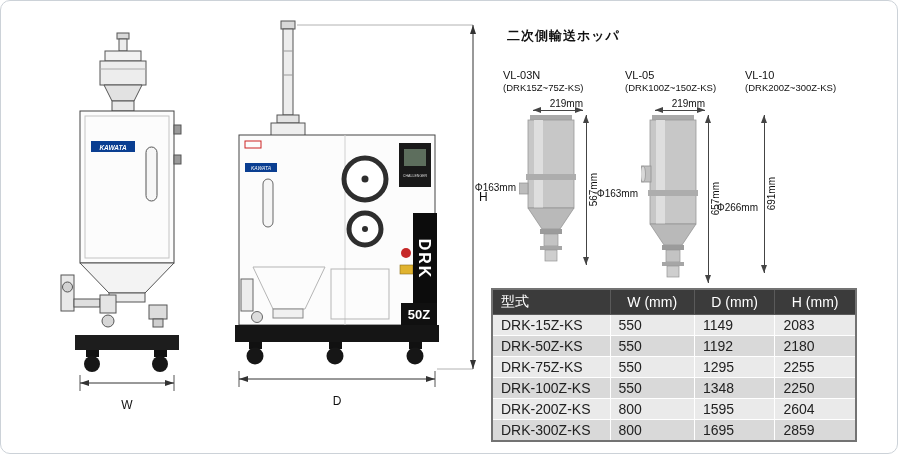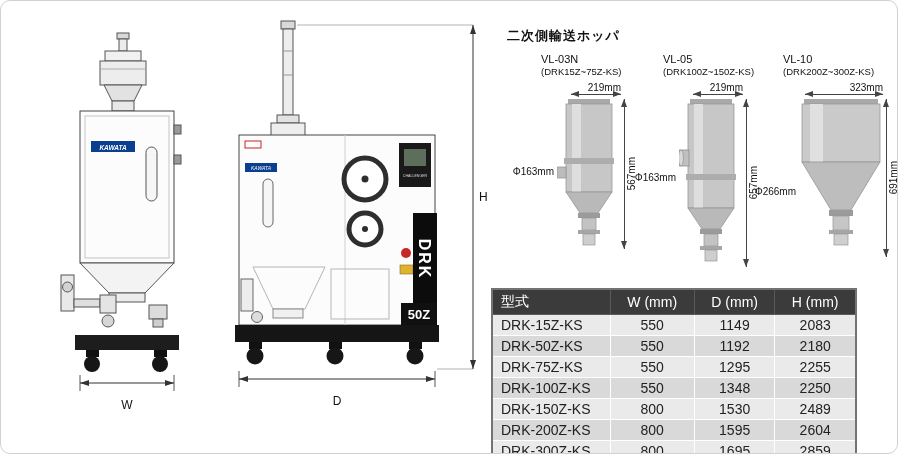--- a/index.html
+++ b/index.html
@@ -6,21 +6,21 @@
   html,body { background:#fff; }
   body { font-family:"Liberation Sans", sans-serif; color:#1a1a1a; }
 
   .frame { position:relative; width:898px; height:454px; background:#fff;
            border:1px solid #ccd2d8; border-radius:10px; overflow:hidden; }
 
   
   .section-title { position:absolute; left:506px; top:26px; font-size:13px;
                    font-weight:bold; letter-spacing:1px; color:#111; }
 
-  .hopper { position:absolute; top:52px;padding-left:38px; }
+  .hopper { position:absolute; top:68px; }
   .hopper-model { font-size:11px; color:#111; margin-left:30px; }
   .hopper-range { font-size:9.5px; color:#111; margin-top:1px; margin-left:30px; white-space:nowrap; }
   .fig-wrap { display:flex; align-items:flex-start; margin-top:5px; }
   .dia-label { font-size:10px; color:#111; width:46px; text-align:right; padding-right:3px; white-space:nowrap; }
   .fig-col { display:flex; flex-direction:column; align-items:flex-end; }
   .width-label { font-size:10px; color:#111; margin-bottom:1px; }
   .height-col { display:flex; margin-left:3px; margin-top:17px; }
   .height-label { writing-mode:vertical-rl; transform:rotate(180deg); font-size:10px;
                   color:#111; margin-left:1px; align-self:center; }
 
@@ -43,21 +43,21 @@
   
   .spec-table { position:absolute; left:490px; top:287px; width:366px;
                 border-collapse:collapse; font-size:14px; color:#222;
                 border:2px solid #737373; }
   .spec-table th { background:#3b3b3b; color:#fff; font-weight:normal;
                    padding:3px 8px; border:1px solid #5a5a5a; }
   .spec-table th:first-child { text-align:left; width:118px; }
   .spec-table th:not(:first-child) { text-align:center; }
   .spec-table td { padding:2px 8px; border:1px solid #fff; }
   .spec-table td:first-child { text-align:left; }
-  .spec-table td:not(:first-child) { text-align:center; }
+  .spec-table td:not(:first-child) { }
   .spec-table tbody tr:nth-child(odd) td { background:#eaeaea; }
   .spec-table tbody tr:nth-child(even) td { background:#d9d9d9; }
 
   
   .front-fig { position:absolute; left:52px; top:28px; }
   .side-fig  { position:absolute; left:222px; top:16px; }
 </style>
 </head>
 <body>
 
@@ -219,34 +219,20 @@
         <div class="height-label">657mm</div>
       </div>
     </div>
   </div>
 
   <div class="hopper" style="left:714px;">
     <div class="hopper-model">VL-10</div>
     <div class="hopper-range">(DRK200Z~300Z-KS)</div>
     <div class="fig-wrap">
       <div class="dia-label" style="margin-top:104px;">Φ266mm</div>
-      <div class="fig-col">
-        <div class="width-label">323mm</div>
-        <div class="dimline-h" style="width:78px;"></div>
-        <svg width="84" height="158" viewBox="0 0 84 158">
-          <rect x="5" y="1" width="74" height="5" fill="#a9a9a9"></rect>
-          <rect x="3" y="6" width="78" height="58" fill="#cacaca" stroke="#989898" stroke-width="0.8"></rect>
-          <rect x="11" y="6" width="13" height="58" fill="#e0e0e0"></rect>
-          <polygon points="3,64 81,64 52,112 32,112" fill="#bdbdbd" stroke="#949494" stroke-width="0.8"></polygon>
-          <rect x="30" y="112" width="24" height="6" fill="#9b9b9b"></rect>
-          <rect x="34" y="118" width="16" height="14" fill="#c6c6c6" stroke="#949494" stroke-width="0.7"></rect>
-          <rect x="30" y="132" width="24" height="4" fill="#a6a6a6"></rect>
-          <rect x="35" y="136" width="14" height="11" fill="#cfcfcf" stroke="#949494" stroke-width="0.7"></rect>
-        </svg>
-      </div>
       <div class="height-col">
         <div class="dimline-v" style="height:158px;"></div>
         <div class="height-label">691mm</div>
       </div>
     </div>
   </div>
 
   <table class="spec-table">
     <thead>
       <tr>
@@ -275,26 +261,20 @@
         <td>1295</td>
         <td>2255</td>
       </tr>
       <tr>
         <td>DRK-100Z-KS</td>
         <td>550</td>
         <td>1348</td>
         <td>2250</td>
       </tr>
       <tr>
-        <td>DRK-150Z-KS</td>
-        <td>800</td>
-        <td>1530</td>
-        <td>2489</td>
-      </tr>
-      <tr>
         <td>DRK-200Z-KS</td>
         <td>800</td>
         <td>1595</td>
         <td>2604</td>
       </tr>
       <tr>
         <td>DRK-300Z-KS</td>
         <td>800</td>
         <td>1695</td>
         <td>2859</td>

